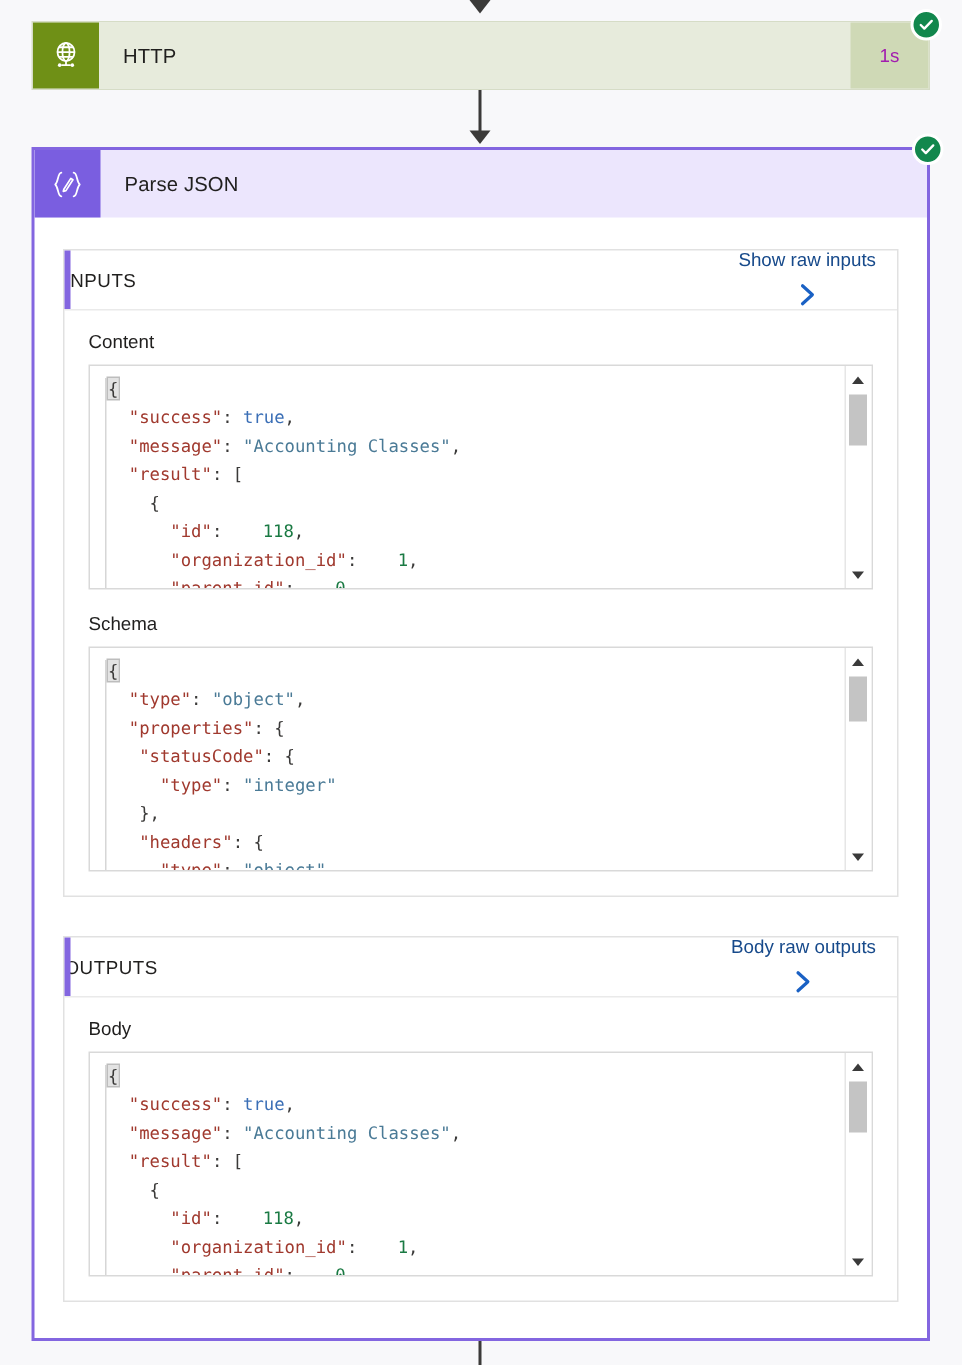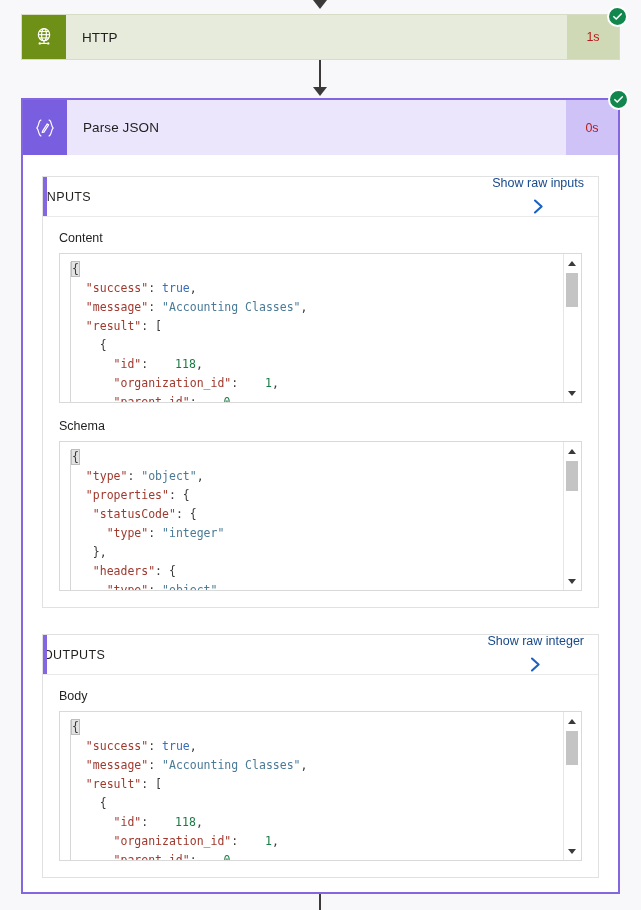--- a/index.html
+++ b/index.html
@@ -62,21 +62,21 @@
     color: #201f1e;
     letter-spacing: .1px;
   }
   .card-duration {
     width: 52px;
     min-width: 52px;
     display: flex;
     align-items: center;
     justify-content: center;
     font-size: 12.5px;
-    color: #b91c1c;
+    color: #a21caf;
   }
 
   
   #http-card {
     left: 21px;
     top: 14px;
     width: 599px;
     border: 1px solid #d6dcc6;
     background: #e7ebdc;
     text-align: right;
@@ -87,21 +87,21 @@
 
   
   #parsejson-card {
     left: 21px;
     top: 98px;
     width: 599px;
     height: 796px;
     border: 2px solid #8366e0;
     background: #ffffff;
   }
-  #parsejson-card .card-header { background: #ece6fd; height: 55px; }
+  #parsejson-card .card-header { background: #ece6fd; height: 45px; }
   #parsejson-card .card-icon { background: #7a5ee0; }
   #parsejson-card .card-duration { background: #cfc2f7; }
 
   
   .status-badge {
     position: absolute;
     width: 21px;
     height: 21px;
     border-radius: 50%;
     background: #12874d;
@@ -272,21 +272,20 @@
   <div class="card" id="parsejson-card">
     <div class="card-header">
       <div class="card-icon">
         <svg width="26" height="22" viewBox="0 0 28 22" fill="none" stroke="#ffffff" stroke-width="1.25" stroke-linecap="round" stroke-linejoin="round">
           <path d="M9.6 2.5 C6.9 2.5 7.6 9 5.2 11 C7.6 13 6.9 19.5 9.6 19.5"></path>
           <path d="M18.4 2.5 C21.1 2.5 20.4 9 22.8 11 C20.4 13 21.1 19.5 18.4 19.5"></path>
           <path d="M11.4 14.4 L16.4 6.6 L17.9 7.6 L12.9 15.4 L11 15.9 Z"></path>
         </svg>
       </div>
       <div class="card-title">Parse JSON</div>
-      <div class="card-duration">0s</div>
     </div>
     <div class="status-badge" style="top:-11px; right:-11px;">
       <svg width="11" height="11" viewBox="0 0 12 12">
           <path d="M2 6.2 L4.6 8.8 L10 3.2" stroke="#ffffff" stroke-width="1.7" fill="none" stroke-linecap="round" stroke-linejoin="round"></path>
         </svg>
     </div>
 
     <div class="card-body">
 
       <div class="io-section">
@@ -334,21 +333,21 @@
                 </div>
             </div>
           </div>
         </div>
       </div>
 
       <div class="io-section" style="margin-top:26px;">
         <div class="io-header">
           <div class="io-title">OUTPUTS</div>
           <div class="io-rawlink">
-            <span>Show raw integer</span>
+            <span>Body raw outputs</span>
             <span class="chev">
               <svg width="11" height="15" viewBox="0 0 11 15">
                   <path d="M2 1.5 L8.6 7.5 L2 13.5" stroke="#1a61c4" stroke-width="2.1" fill="none" stroke-linecap="round" stroke-linejoin="round"></path>
                 </svg>
             </span>
           </div>
         </div>
 
         <div class="field">
           <div class="field-label">Body</div>

